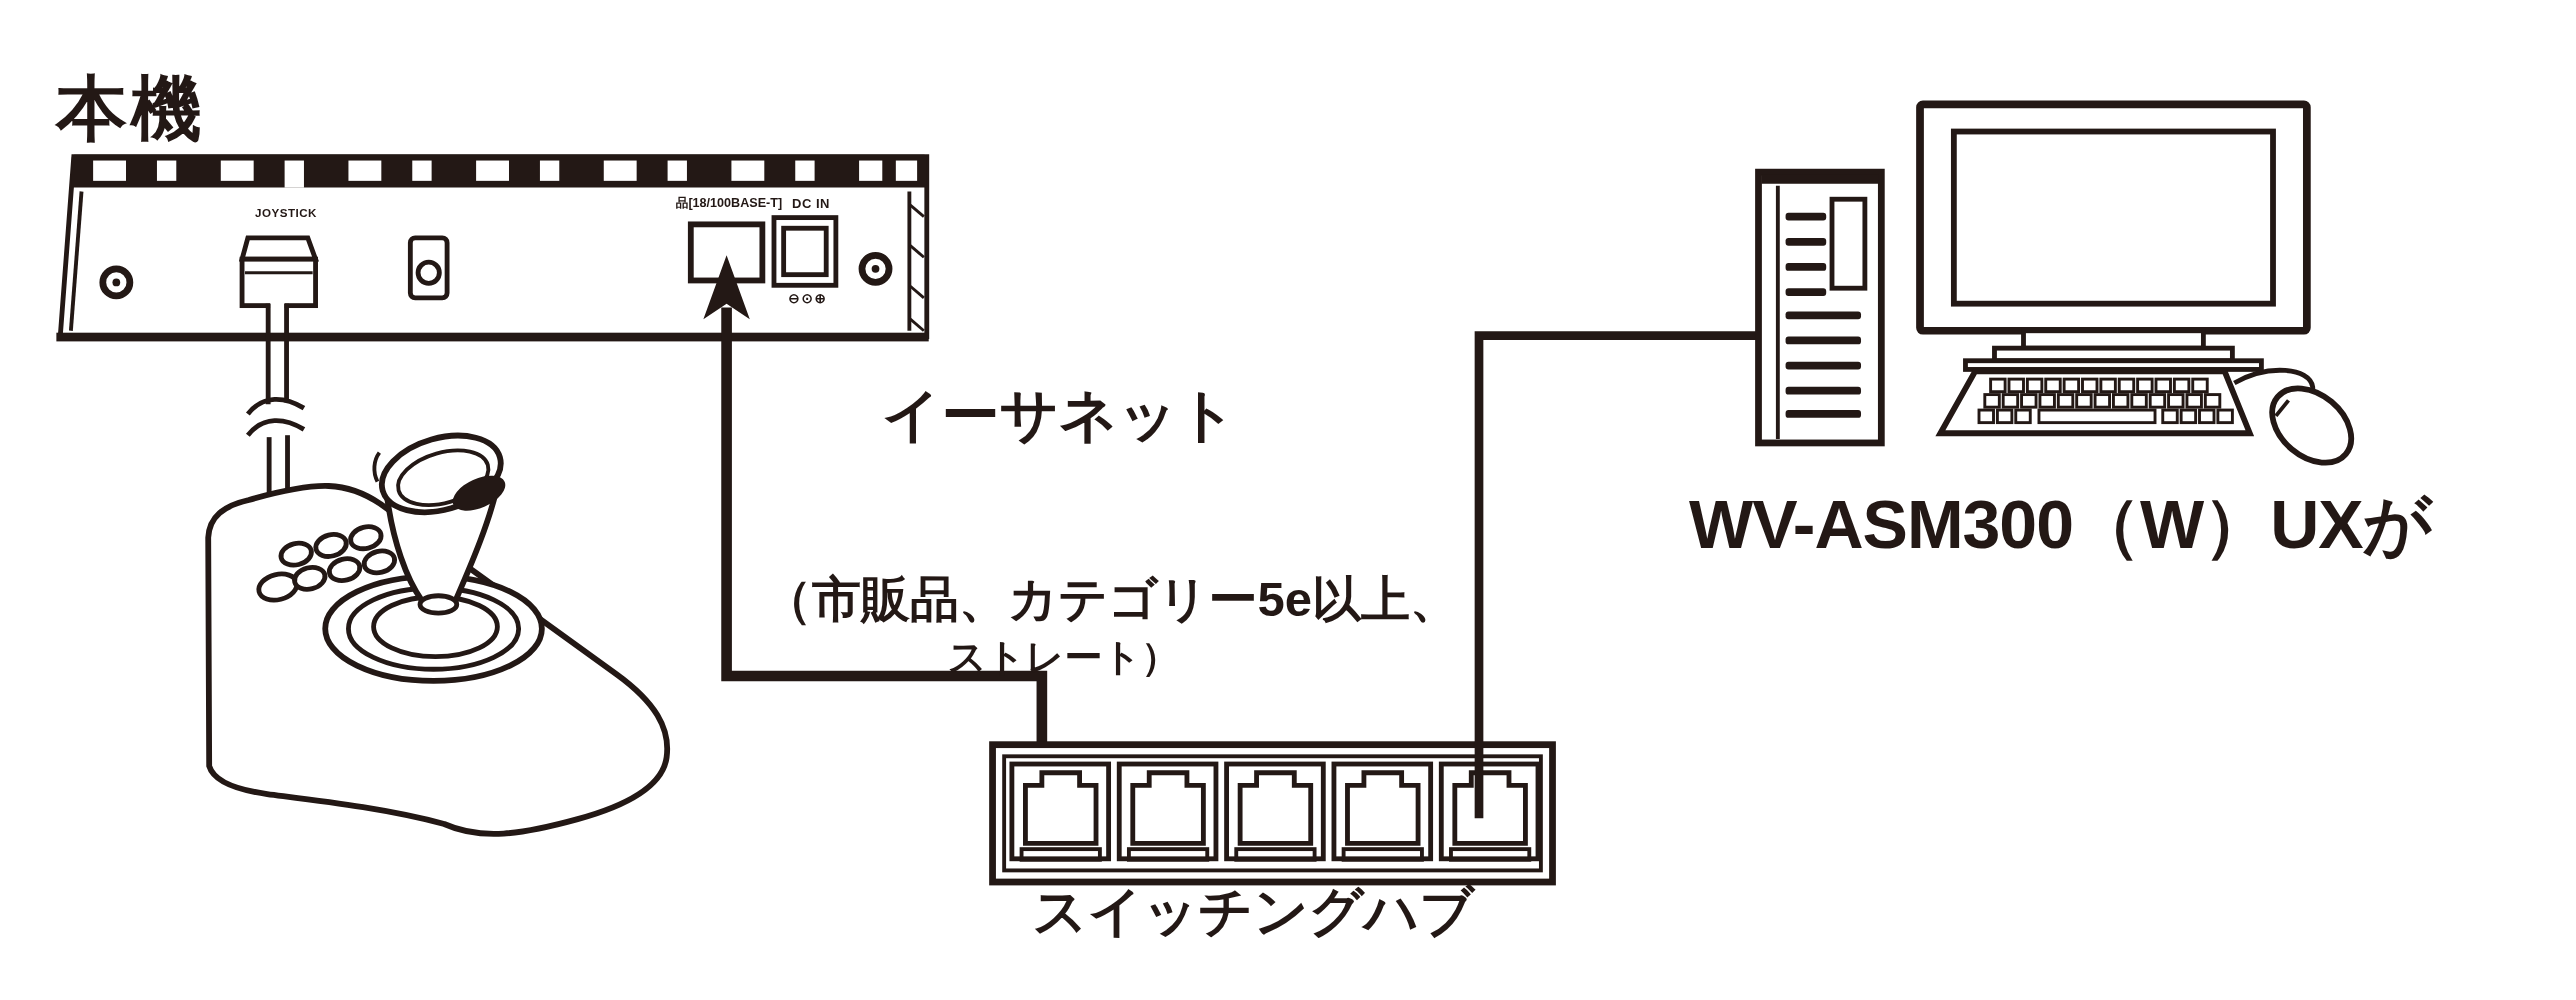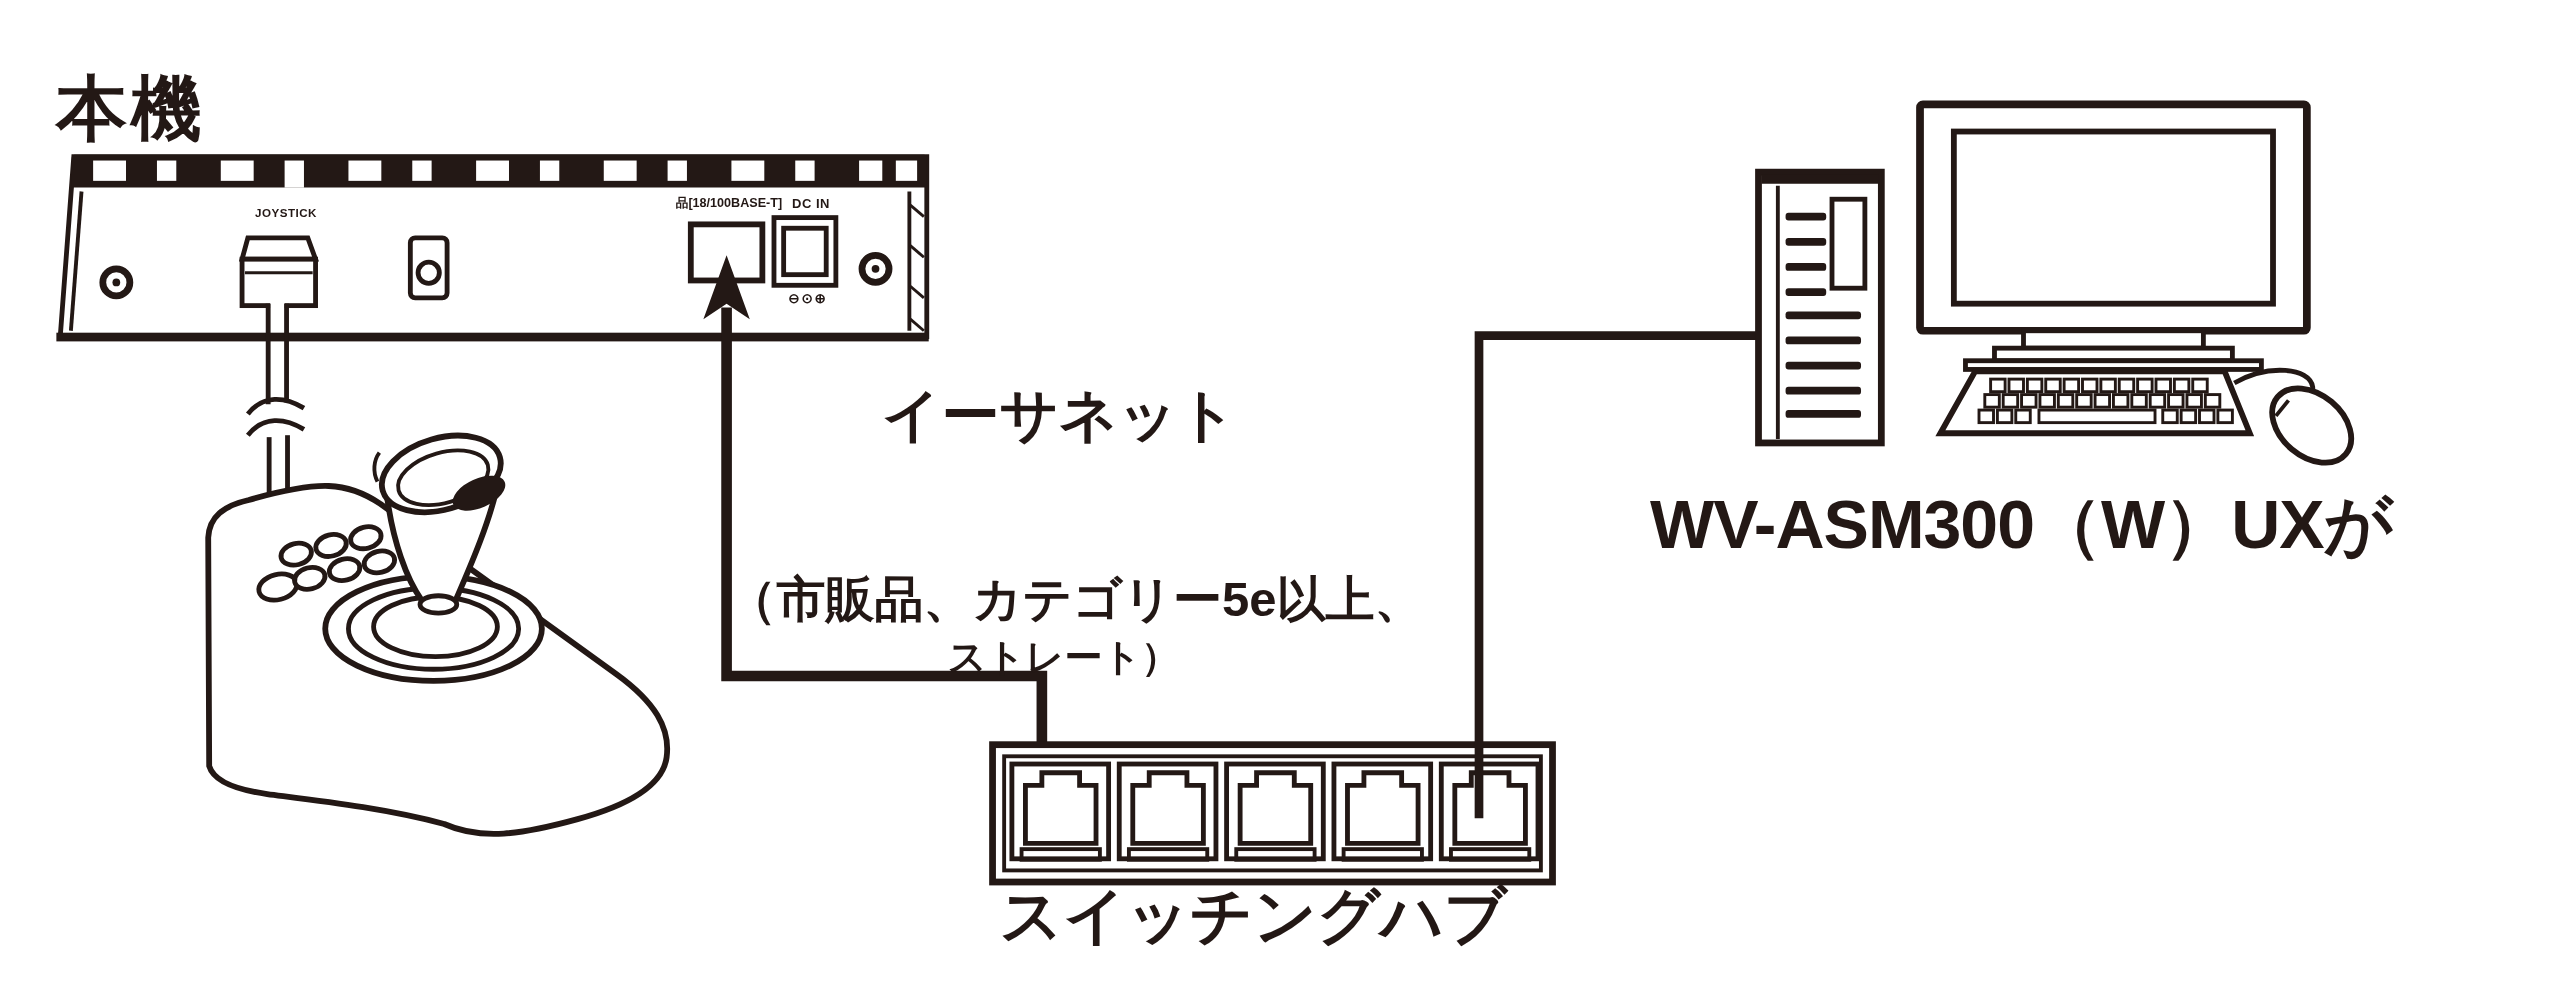--- a/index.html
+++ b/index.html
@@ -10,24 +10,24 @@
     font-family:"Liberation Sans", sans-serif;
     color:#231815;
     overflow:hidden;
   }
   .stage svg{position:absolute;left:0;top:0;}
   .lbl{position:absolute;font-weight:bold;line-height:1.1;white-space:nowrap;}
   .ctr{text-align:center;}
   .unit-label{left:56px;top:70px;font-size:71px;letter-spacing:3.9px;}
   .eth1{left:716px;top:383px;width:687px;font-size:58px;}
   .eth2{left:716px;top:491px;width:687px;font-size:70px;}
-  .eth3{left:708px;top:573px;width:735px;font-size:49px;}
+  .eth3{left:724px;top:573px;width:735px;font-size:49px;text-align:right;}
   .eth4{left:696px;top:637px;width:735px;font-size:38px;}
-  .hub-label{left:946px;top:882px;width:615px;font-size:62px;}
-  .pc-label{left:1650px;top:482px;font-size:68px;line-height:85px;letter-spacing:-1px;}
+  .hub-label{left:946px;top:882px;width:615px;font-size:54px;}
+  .pc-label{left:1689px;top:482px;font-size:68px;line-height:85px;letter-spacing:-1px;}
   .tiny{position:absolute;font-weight:bold;font-size:11.6px;letter-spacing:0.5px;text-align:center;}
   .joy-port-lbl{left:242px;top:206px;width:75px;text-align:right;}
   .net-port-lbl{left:669px;top:195px;width:120px;font-size:12.6px;letter-spacing:0;}
   .dcin-lbl{left:784px;top:196px;width:54px;font-size:13px;}
   .pol-lbl{left:778px;top:290px;width:60px;font-size:13.5px;letter-spacing:1.9px;}
   
   .ln{stroke:#231815;fill:none;}
   .fw{fill:#ffffff;}
   .fi{fill:#231815;stroke:none;}
   .ws{fill:#ffffff;stroke:none;}

